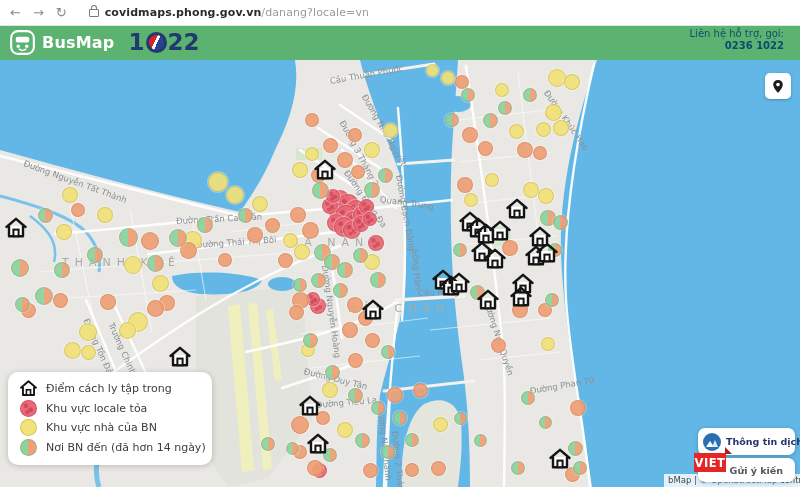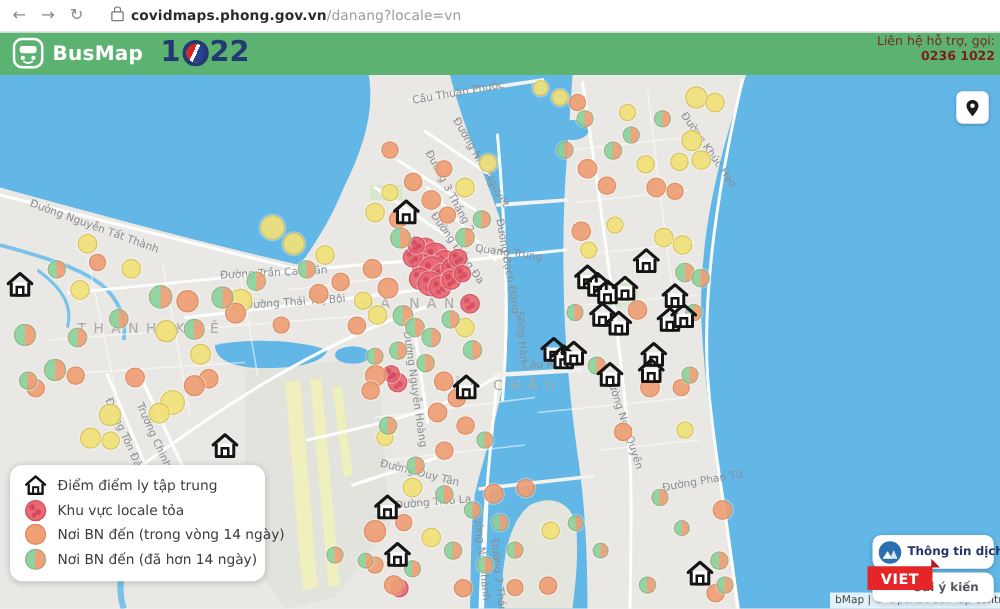--- a/index.html
+++ b/index.html
@@ -20,21 +20,21 @@
 
   
   .app-header{position:absolute;left:0;top:25px;width:800px;height:35px;background:#5bb271;z-index:39;
     display:flex;align-items:center;}
   .busmap-logo{width:25px;height:25px;margin-left:10px;}
   .brand{color:#ffffff;font-weight:bold;font-size:16px;margin-left:7px;letter-spacing:.2px;}
   .logo1022{display:flex;align-items:center;margin-left:14px;font-weight:800;font-size:23px;color:#223a70;line-height:1;}
   .zero-ball{display:inline-block;width:21px;height:21px;border-radius:50%;margin:0 1px;
     background:linear-gradient(115deg,#d8242b 40%,#ffffff 40%,#ffffff 54%,#274291 54%);
     border:3px solid #223a70;box-sizing:border-box;background-color:#fff;}
-  .support{position:absolute;right:4px;top:3px;text-align:right;color:#7f1d1d;}
+  .support{position:absolute;right:16px;top:3px;text-align:right;color:#0c4a6e;}
   .support .lbl{font-size:10px;opacity:.95;}
   .support .phone{font-size:10px;font-weight:bold;margin-top:1px;}
 
   
   .map{position:absolute;left:0;top:0;width:800px;height:487px;}
   .map svg{position:absolute;left:0;top:0;}
   .lbl-layer,.marker-layer,.house-layer{position:absolute;left:0;top:0;width:800px;height:487px;}
   .street-label{position:absolute;font-size:8.5px;color:#8a8f93;white-space:nowrap;transform-origin:left center;z-index:3;}
   .district-label{position:absolute;font-size:11px;color:#a7aba6;white-space:nowrap;letter-spacing:6px;z-index:3;}
   .marker{position:absolute;border-radius:50%;box-sizing:border-box;z-index:4;
@@ -69,21 +69,21 @@
     box-shadow:0 1px 4px rgba(0,0,0,.22);z-index:21;display:flex;align-items:center;}
   .epi-logo{width:18px;height:18px;border-radius:50%;margin-left:5px;background:#2a6fb0;position:relative;overflow:hidden;flex:0 0 18px;}
   .epi-logo:before{content:"";position:absolute;left:3px;top:8px;border-left:4px solid transparent;
     border-right:4px solid transparent;border-bottom:6px solid #ffffff;}
   .epi-logo:after{content:"";position:absolute;left:9px;top:7px;border-left:3.5px solid transparent;
     border-right:3.5px solid transparent;border-bottom:7px solid #dce9f5;}
   .epi-text{font-size:9.5px;font-weight:bold;color:#27336a;margin-left:5px;white-space:nowrap;}
   .feedback-btn{position:absolute;left:698px;top:458px;width:97px;height:24px;background:#ffffff;border-radius:7px;
     box-shadow:0 1px 4px rgba(0,0,0,.22);z-index:21;display:flex;align-items:center;justify-content:flex-end;}
   .feedback-text{font-size:9.5px;font-weight:bold;color:#55565c;margin-right:12px;white-space:nowrap;}
-  .viet-mark{position:absolute;left:694px;top:453px;width:52px;height:19px;background:#e52628;z-index:22;
+  .viet-mark{position:absolute;left:694px;top:453px;width:32px;height:19px;background:#e52628;z-index:22;
     display:flex;align-items:center;justify-content:center;}
   .viet-mark span{color:#ffffff;font-weight:800;font-size:11.5px;letter-spacing:.5px;}
   .viet-fold{position:absolute;right:-6px;top:-6px;width:0;height:0;
     border-left:7px solid #b01b1d;border-top:7px solid transparent;}
   .attribution{position:absolute;right:0;top:474px;width:132px;height:13px;background:rgba(255,255,255,.82);
     z-index:20;font-size:8.5px;color:#4a4a4a;white-space:nowrap;overflow:hidden;line-height:13px;padding-left:4px;}
   .attribution .osm{color:#4a83c4;}
 </style>
 </head>
 <body>
@@ -537,33 +537,33 @@
   <div class="legend">
     <div>
         <div class="legend-row">
           <span class="legend-ico">
             <svg width="19" height="19" viewBox="0 0 24 24">
   <path d="M2.5 11 L12 2.8 L21.5 11" fill="none" stroke="#141414" stroke-width="2.4" stroke-linecap="round" stroke-linejoin="round"></path>
   <path d="M5 10 L5 20.2 L19 20.2 L19 10" fill="#ffffff" stroke="#141414" stroke-width="2.4" stroke-linejoin="round"></path>
   <rect x="9.4" y="13.6" width="5.2" height="6.6" fill="#ffffff" stroke="#141414" stroke-width="2"></rect>
             </svg>
           </span>
-          <span class="legend-label">Điểm điểm ly tập trung</span>
+          <span class="legend-label">Điểm cách ly tập trong</span>
         </div>
         <div class="legend-row">
           <span class="legend-ico">
             <span class="legend-dot m-r" style="display:block"></span>
           </span>
           <span class="legend-label">Khu vực locale tỏa</span>
         </div>
         <div class="legend-row">
           <span class="legend-ico">
-            <span class="legend-dot m-o" style="display:block"></span>
+            <span class="legend-dot m-y" style="display:block"></span>
           </span>
-          <span class="legend-label">Nơi BN đến (trong vòng 14 ngày)</span>
+          <span class="legend-label">Khu vực nhà của BN</span>
         </div>
         <div class="legend-row">
           <span class="legend-ico">
             <span class="legend-dot m-h" style="display:block"></span>
           </span>
           <span class="legend-label">Nơi BN đến (đã hơn 14 ngày)</span>
         </div>
       </div>
   </div>
 

